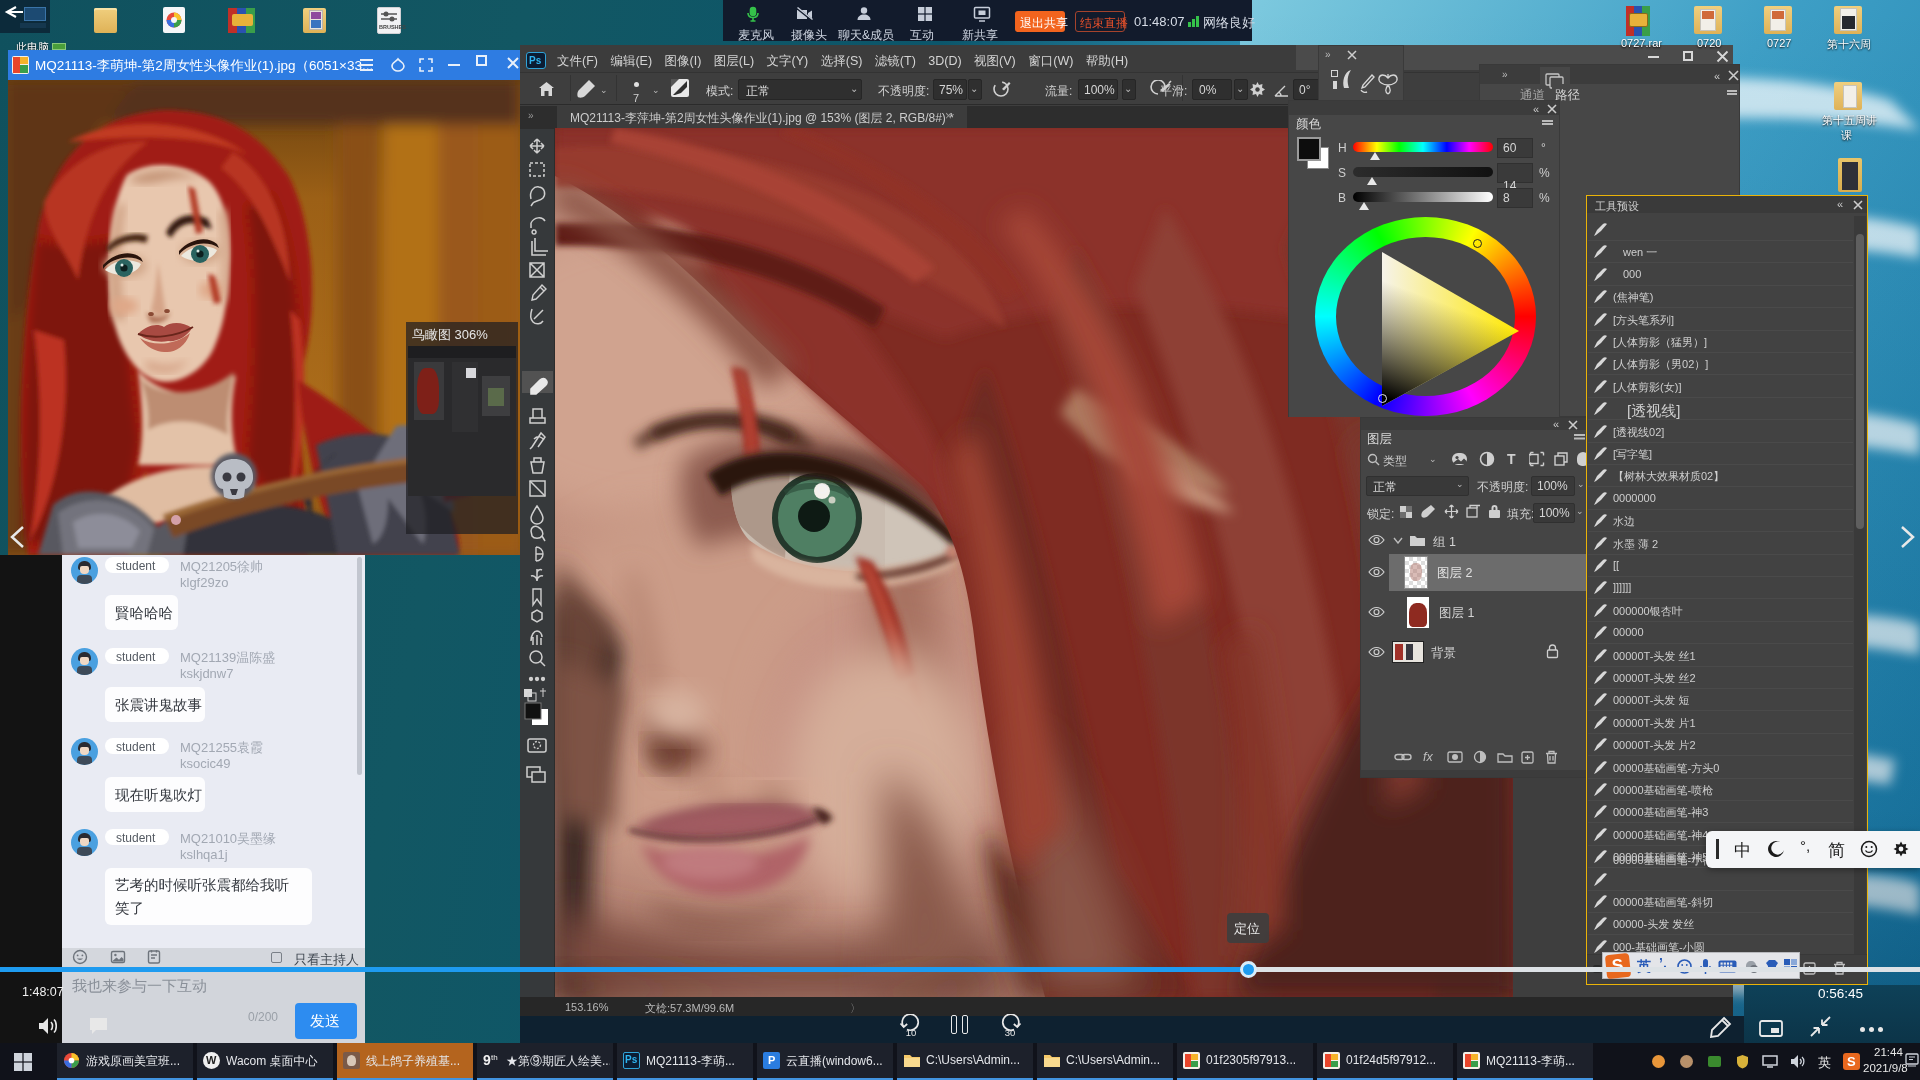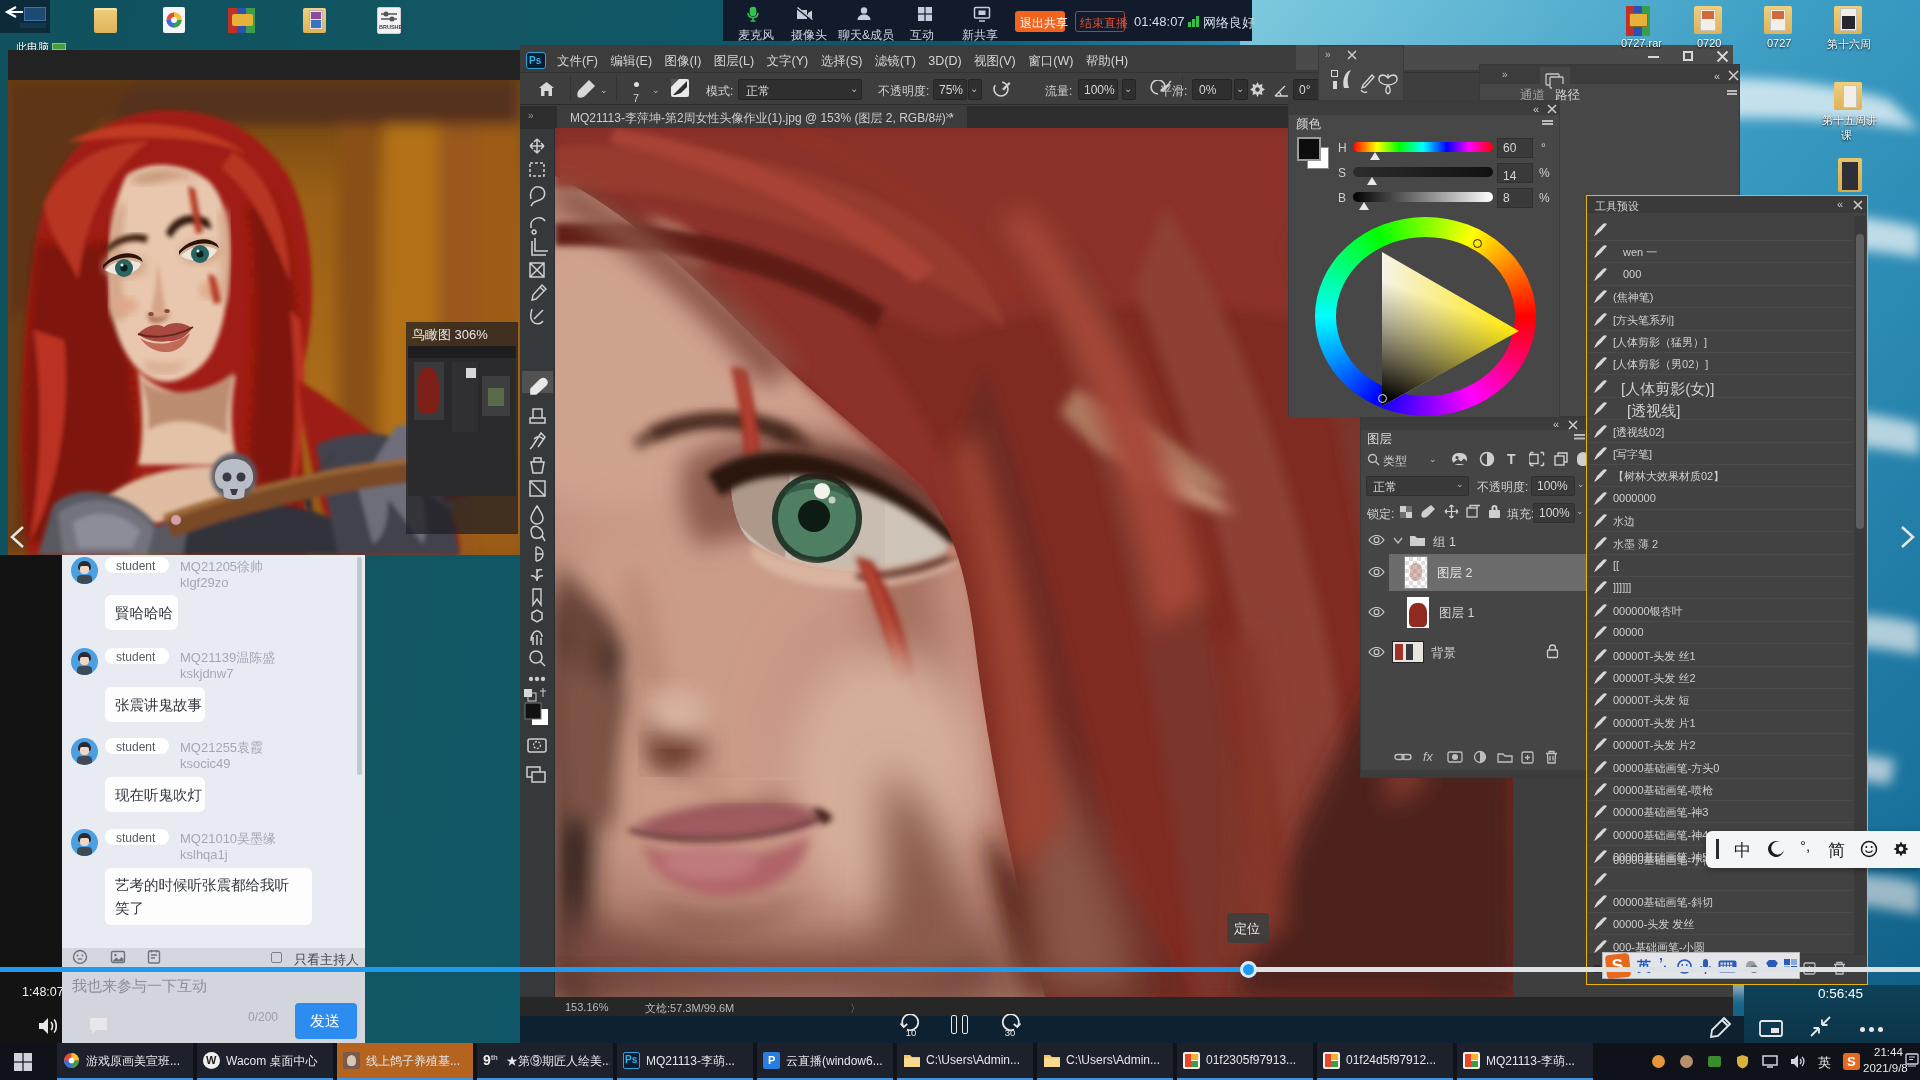--- a/index.html
+++ b/index.html
@@ -391,20 +391,42 @@
 
  <path d="M0,52 C90,90 170,160 240,240 L210,260 C150,190 80,120 0,80 Z" fill="#8a5244" filter="url(#c12)"></path>
  <path d="M0,780 C140,820 300,830 430,800 L470,869 L0,869 Z" fill="#7c4c40" filter="url(#c20)"></path>
  <path d="M330,640 C380,680 410,750 420,820 L360,869 L320,869 C330,790 330,710 330,640 Z" fill="#8a5a4c" filter="url(#c20)"></path>
  <path d="M0,840 C150,868 300,872 420,850 L430,869 L0,869 Z" fill="#5e352c" filter="url(#c20)"></path>
  <circle cx="267" cy="361" r="4" fill="none" stroke="#f2f2f2" stroke-width="1.6"></circle>
 </svg>
 </div>
 
 <div class="abs" id="viewer" style="left:8px;top:50px;width:512px;height:505px;background:#222">
+  <div class="abs" style="left:0;top:0;width:512px;height:30px;background:#2e7ce2">
+    <div class="abs" style="left:4px;top:6px;width:17px;height:18px;background:#f5f0e8;border-radius:2px;overflow:hidden">
+      <div class="abs" style="left:1px;top:1px;width:7px;height:16px;background:#e8452a"></div>
+      <div class="abs" style="left:8px;top:1px;width:8px;height:7px;background:#f5b32a"></div>
+      <div class="abs" style="left:8px;top:9px;width:8px;height:8px;background:#3a9e4a"></div>
+    </div>
+    <div class="abs txt" style="left:27px;top:7px;font-size:13.5px;color:#fff">MQ21113-李萌坤-第2周女性头像作业(1).jpg（6051×33...</div>
+    <div class="abs" style="left:352px;top:9px;width:13px;height:2px;background:#e8f0fa;box-shadow:0 5px 0 #e8f0fa,0 10px 0 #e8f0fa"></div>
+    <svg class="abs" style="left:382px;top:7px" width="16" height="16" viewBox="0 0 16 16">
+          <path d="M8,2 C10,5 14,5 14,9 C14,12 11,14 8,14 C5,14 2,12 2,9 C2,5 6,5 8,2 Z" fill="none" stroke="#e8f0fa" stroke-width="1.6"></path>
+        </svg>
+    <svg class="abs" style="left:410px;top:7px" width="16" height="16" viewBox="0 0 16 16">
+          <g stroke="#e8f0fa" stroke-width="1.6" fill="none">
+            <path d="M2,6 L2,2 L6,2 M10,2 L14,2 L14,6 M14,10 L14,14 L10,14 M6,14 L2,14 L2,10"></path>
+          </g>
+        </svg>
+    <div class="abs" style="left:440px;top:14px;width:12px;height:2px;background:#e8f0fa"></div>
+    <div class="abs" style="left:468px;top:5px;width:11px;height:11px;border:2px solid #e8f0fa"></div>
+    <svg class="abs" style="left:498px;top:6px" width="14" height="14" viewBox="0 0 14 14">
+          <path d="M2,2 L12,12 M12,2 L2,12" stroke="#e8f0fa" stroke-width="2"></path>
+        </svg>
+  </div>
   <div class="abs" id="vimg" style="left:0;top:30px;width:512px;height:475px;background:#b06a1e;overflow:hidden">
   <svg width="512" height="475" viewBox="0 0 512 475">
    <defs>
     <filter id="b2">
               <feGaussianBlur stdDeviation="2"></feGaussianBlur>
             </filter>
     <filter id="b4">
               <feGaussianBlur stdDeviation="4"></feGaussianBlur>
             </filter>
     <filter id="b7">
@@ -681,21 +703,21 @@
   <div class="abs" style="left:208px;top:37px;width:36px;height:20px;background:#3a3a3a;border:1px solid #303030"></div>
   <div class="abs txt" style="left:214px;top:40px;font-size:12px;color:#d6d6d6">60</div>
   <div class="abs txt" style="left:252px;top:40px;font-size:12px;color:#cfcfcf">°</div>
 
   <div class="abs txt" style="left:49px;top:65px;font-size:12px;color:#cfcfcf">S</div>
   <div class="abs" style="left:64px;top:66px;width:140px;height:10px;border-radius:5px;background:linear-gradient(90deg,#2c2c2c,#111)"></div>
   <svg class="abs" style="left:77px;top:76px" width="12" height="9" viewBox="0 0 12 9">
         <path d="M6,0 L11,8 L1,8 Z" fill="#e8e8e8"></path>
       </svg>
   <div class="abs" style="left:208px;top:62px;width:36px;height:20px;background:#3a3a3a;border:1px solid #303030"></div>
-  <div class="abs txt" style="left:214px;top:68px;font-size:12px;color:#d6d6d6">14</div>
+  <div class="abs txt" style="left:214px;top:78px;font-size:12px;color:#d6d6d6">14</div>
   <div class="abs txt" style="left:250px;top:65px;font-size:12px;color:#cfcfcf">%</div>
 
   <div class="abs txt" style="left:49px;top:90px;font-size:12px;color:#cfcfcf">B</div>
   <div class="abs" style="left:64px;top:91px;width:140px;height:10px;border-radius:5px;background:linear-gradient(90deg,#000,#fff)"></div>
   <svg class="abs" style="left:69px;top:101px" width="12" height="9" viewBox="0 0 12 9">
         <path d="M6,0 L11,8 L1,8 Z" fill="#e8e8e8"></path>
       </svg>
   <div class="abs" style="left:208px;top:87px;width:36px;height:20px;background:#3a3a3a;border:1px solid #303030"></div>
   <div class="abs txt" style="left:214px;top:90px;font-size:12px;color:#d6d6d6">8</div>
   <div class="abs txt" style="left:250px;top:90px;font-size:12px;color:#cfcfcf">%</div>
@@ -908,21 +930,21 @@
   <div class="abs txt" style="left:26px;top:139.0px;font-size:11px;color:#cfcfcf">[人体剪影（猛男）]</div>
   <div class="abs" style="left:1px;top:157.4px;width:265px;height:22px;border-bottom:1px solid #4a4a4a"></div>
   <svg class="abs" style="left:6px;top:160.4px" width="15" height="15" viewBox="0 0 15 15">
           <path d="M1,14 L4,8 L10,2 C11,1 13,1 14,2 L8,9 L3,13 Z" fill="#d8d8d8"></path>
         </svg>
   <div class="abs txt" style="left:26px;top:161.4px;font-size:11px;color:#cfcfcf">[人体剪影（男02）]</div>
   <div class="abs" style="left:1px;top:179.8px;width:265px;height:22px;border-bottom:1px solid #4a4a4a"></div>
   <svg class="abs" style="left:6px;top:182.8px" width="15" height="15" viewBox="0 0 15 15">
           <path d="M1,14 L4,8 L10,2 C11,1 13,1 14,2 L8,9 L3,13 Z" fill="#d8d8d8"></path>
         </svg>
-  <div class="abs txt" style="left:34px;top:183.8px;font-size:15px;color:#cfcfcf">[人体剪影(女)]</div>
+  <div class="abs txt" style="left:26px;top:183.8px;font-size:11px;color:#cfcfcf">[人体剪影(女)]</div>
   <div class="abs" style="left:1px;top:202.2px;width:265px;height:22px;border-bottom:1px solid #4a4a4a"></div>
   <svg class="abs" style="left:6px;top:205.2px" width="15" height="15" viewBox="0 0 15 15">
           <path d="M1,14 L4,8 L10,2 C11,1 13,1 14,2 L8,9 L3,13 Z" fill="#d8d8d8"></path>
         </svg>
   <div class="abs txt" style="left:40px;top:206.2px;font-size:15px;color:#cfcfcf">[透视线]</div>
   <div class="abs" style="left:1px;top:224.6px;width:265px;height:22px;border-bottom:1px solid #4a4a4a"></div>
   <svg class="abs" style="left:6px;top:227.6px" width="15" height="15" viewBox="0 0 15 15">
           <path d="M1,14 L4,8 L10,2 C11,1 13,1 14,2 L8,9 L3,13 Z" fill="#d8d8d8"></path>
         </svg>
   <div class="abs txt" style="left:26px;top:228.6px;font-size:11px;color:#cfcfcf">[透视线02]</div>

